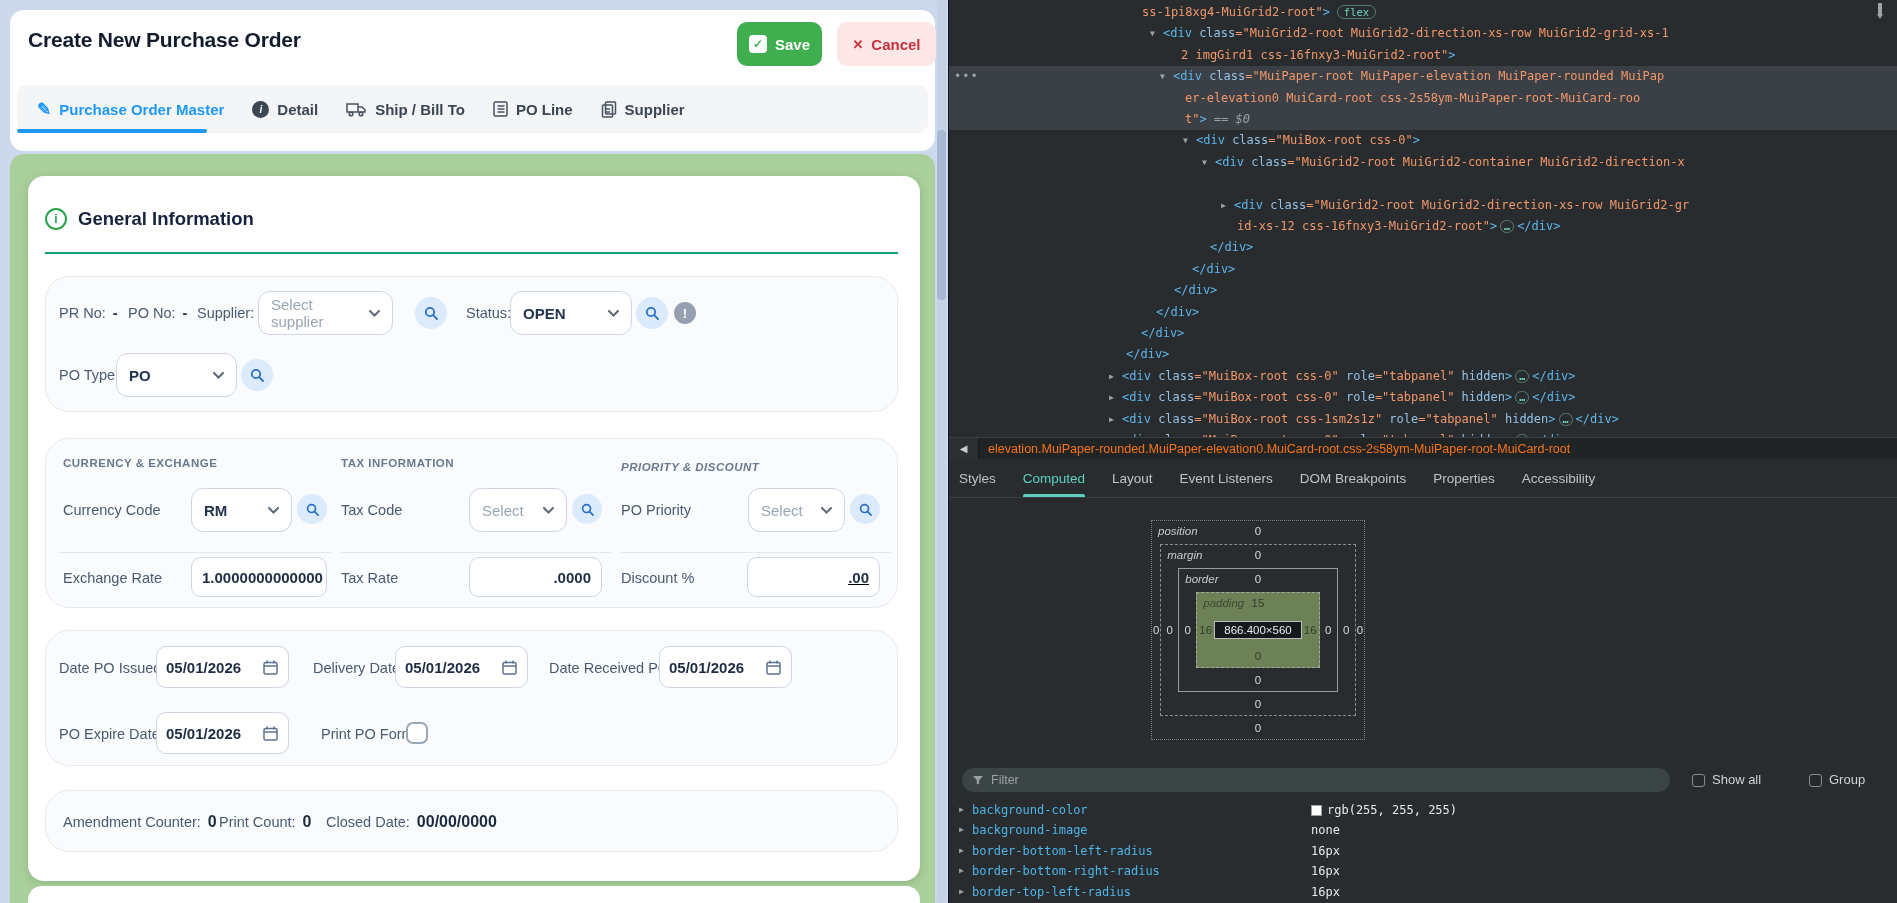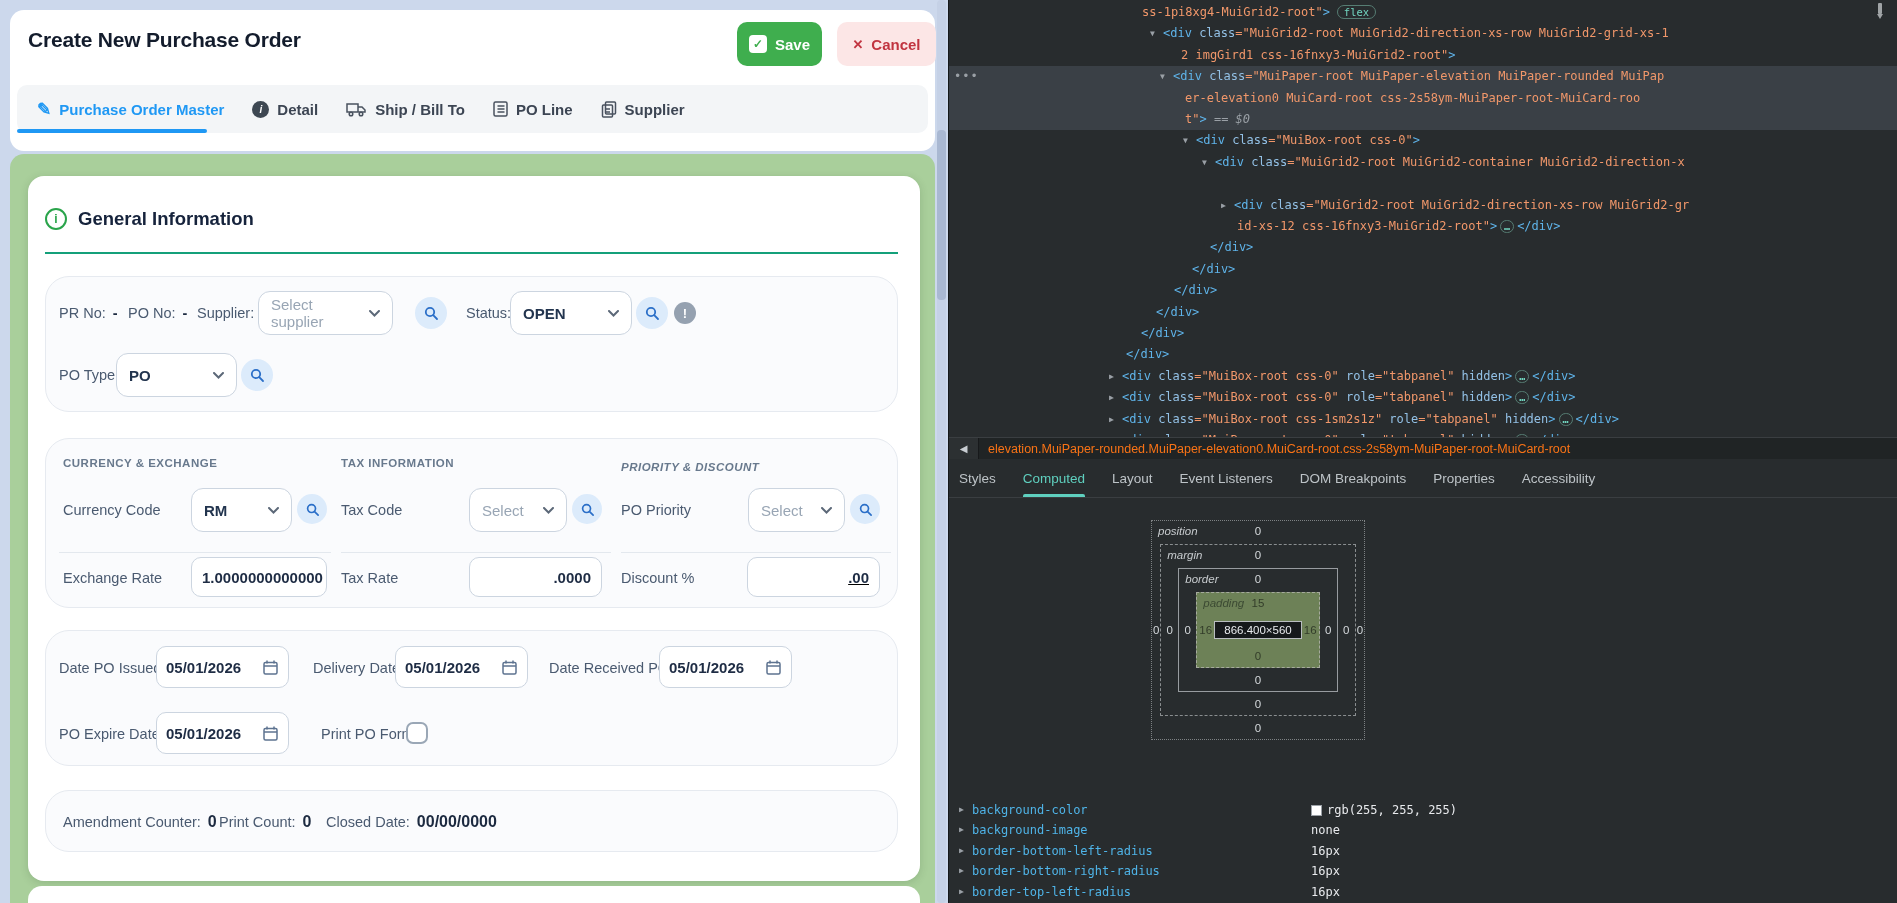--- a/index.html
+++ b/index.html
@@ -455,20 +455,32 @@
                 <span class="bmx-sv">0</span>
               </div>
               <div class="bmx-b">0</div>
             </div>
             <span class="bmx-sv">0</span>
           </div>
           <div class="bmx-b">0</div>
         </div>
       </div>
 
+      <div class="filter-row">
+        <div class="filter-pill">
+          <svg width="12" height="12" viewBox="0 0 12 12">
+              <path d="M1 2h10L7.2 6v3.4L4.8 10.5V6z"></path>
+            </svg>
+          <span class="filter-ph">Filter</span>
+        </div>
+        <div class="dt-cb" style="left:743px;"></div>
+        <span class="dt-cb-lbl" style="left:763px;">Show all</span>
+        <div class="dt-cb" style="left:860px;"></div>
+        <span class="dt-cb-lbl" style="left:880px;">Group</span>
+      </div>
 
       <div class="props" id="propList">
           <div class="prow" style="top: 0px;">
             <span class="parw">▶</span>
             <span class="pname">background-color</span>
             <span class="pval">
               <span class="swatch" style="background:#ffffff"></span>
               <span>rgb(255, 255, 255)</span>
             </span>
           </div>

